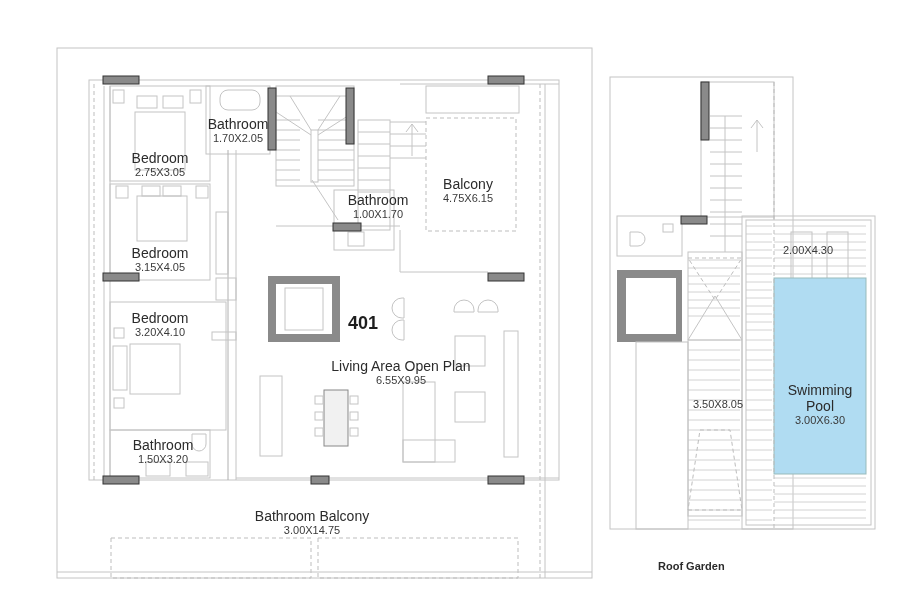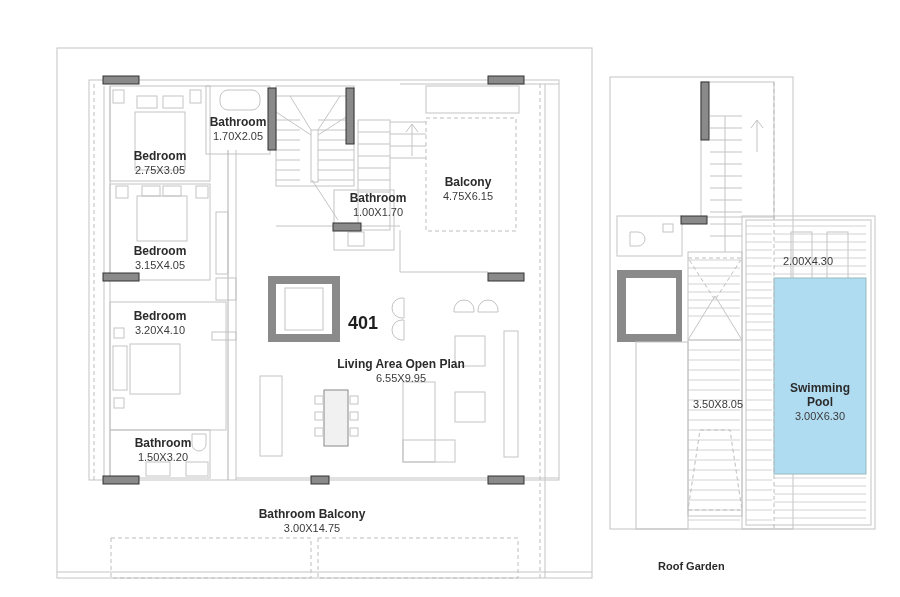--- a/index.html
+++ b/index.html
@@ -5,21 +5,21 @@
   html,body{margin:0;padding:0;background:#ffffff;}
   body{width:900px;height:597px;position:relative;overflow:hidden;font-family:"Liberation Sans","DejaVu Sans",sans-serif;}
   svg{position:absolute;left:0;top:0;}
   .ln{stroke:#c4c4c4;stroke-width:1;fill:none;}
   .ln2{stroke:#b0b0b0;stroke-width:1;fill:none;}
   .dash{stroke:#bdbdbd;stroke-width:1;fill:none;stroke-dasharray:4 3;}
   .col{fill:#8a8a8a;stroke:#333;stroke-width:1;}
   .core{fill:#8a8a8a;}
   .hatch{stroke:#d2d2d2;stroke-width:1;}
   .lbl{position:absolute;text-align:center;color:#2b2b2b;line-height:1.15;white-space:nowrap;transform:translateX(-50%);}
-  .lbl .n{font-weight:bold;font-size:12px;display:block;}
+  .lbl .n{font-weight:normal;font-size:14px;display:block;}
   .lbl .d{font-size:11px;color:#3a3a3a;display:block;}
   .unit{position:absolute;font-weight:bold;font-size:18px;color:#1d1d1d;}
   .caption{position:absolute;font-weight:bold;font-size:11px;color:#2b2b2b;text-align:center;}
 </style>
 </head>
 <body>
 
 <svg width="900" height="597" viewBox="0 0 900 597">
 
   <g>
@@ -312,21 +312,21 @@
 <div class="unit" style="left:348px;top:313px;">401</div>
 <div class="lbl" style="left:401px;top:358px;">
   <span class="n">Living Area Open Plan</span>
   <span class="d">6.55X9.95</span>
 </div>
 <div class="lbl" style="left:312px;top:508px;">
   <span class="n">Bathroom Balcony</span>
   <span class="d">3.00X14.75</span>
 </div>
 
-<div class="lbl" style="left:808px;top:255px;">
+<div class="lbl" style="left:808px;top:244px;">
   <span class="d">2.00X4.30</span>
 </div>
 <div class="lbl" style="left:718px;top:398px;">
   <span class="d">3.50X8.05</span>
 </div>
 <div class="lbl" style="left:820px;top:382px;">
   <span class="n">Swimming</span>
   <span class="n">Pool</span>
   <span class="d">3.00X6.30</span>
 </div>

